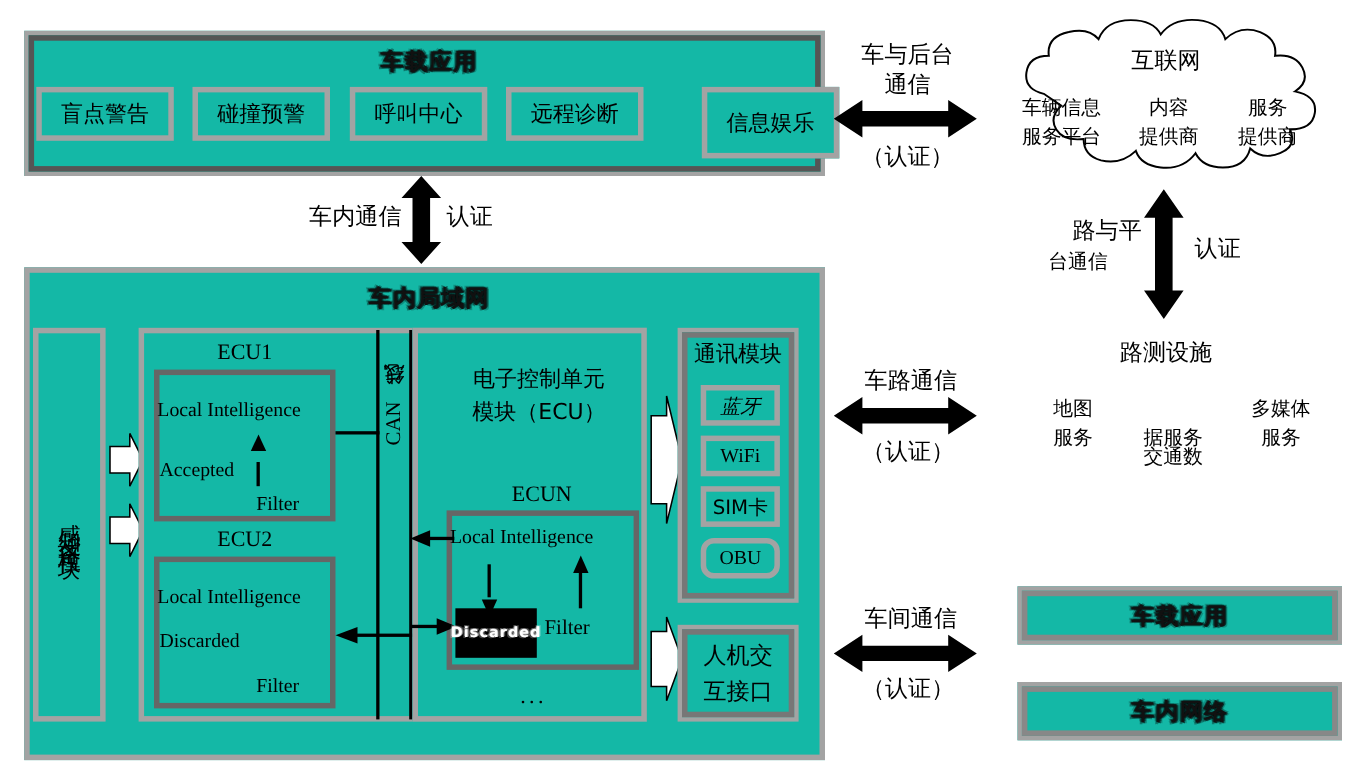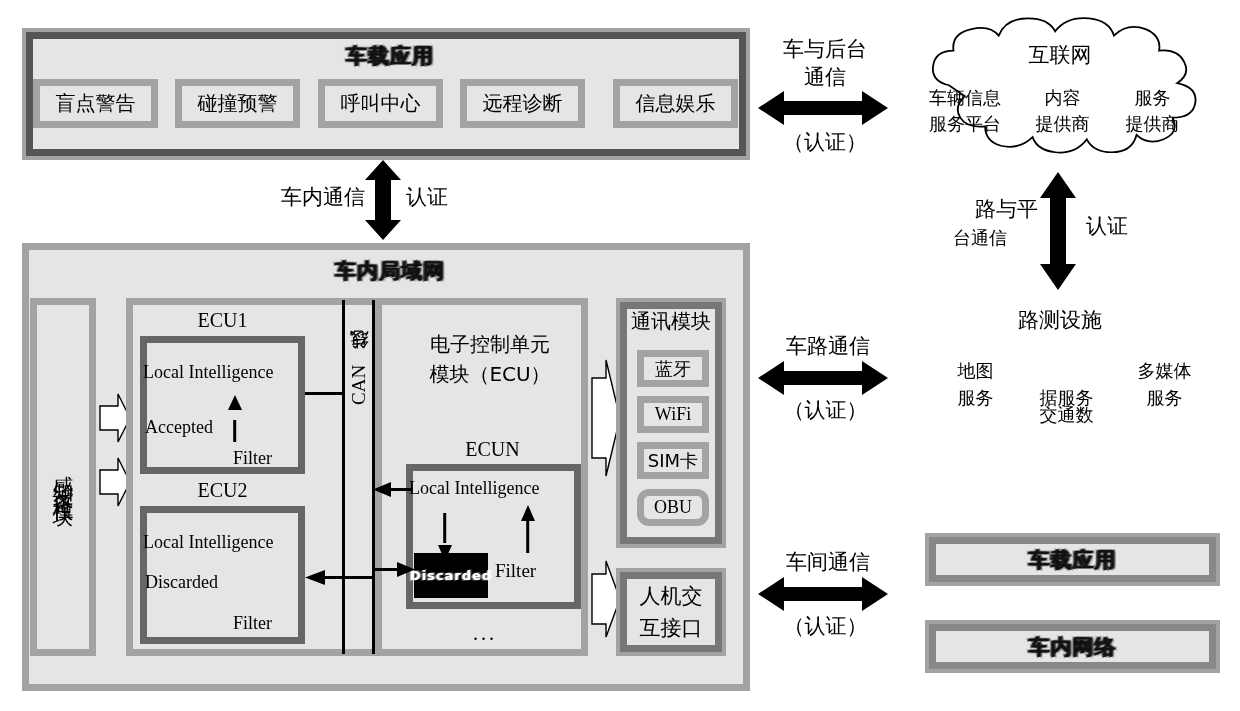--- a/index.html
+++ b/index.html
@@ -5,21 +5,21 @@
   html,body{margin:0;padding:0;background:#ffffff;}
   body{
     width:1240px;height:711px;position:relative;overflow:hidden;
     font-family:"Liberation Serif","DejaVu Serif",serif;
     color:#000;
   }
   .stage{position:absolute;left:0;top:0;width:1240px;height:711px;}
   .abs{position:absolute;box-sizing:border-box;}
 
   
-  .box{border:7px solid #a3a3a3;background:#e5e5e5;}
+  .box{border:5px solid #a3a3a3;background:#14b8a6;}
   .ctr{display:flex;align-items:center;justify-content:center;text-align:center;}
   .cn{font-family:"DejaVu Sans","Liberation Sans",sans-serif;}
   .en{font-family:"Liberation Serif","DejaVu Serif",serif;}
 
   
   .smudge{
     font-family:"DejaVu Sans","Liberation Sans",sans-serif;
     font-weight:700;
     color:#111;
     text-shadow:
@@ -58,21 +58,21 @@
   </div>
   <div class="abs box" style="left:26px;top:32px;width:720px;height:124px;border-color:#555;">
   </div>
 
   <div class="abs ctr smudge" style="left:300px;top:38px;width:180px;height:36px;font-size:21px;">车载应用</div>
 
   <div class="abs box ctr cn" style="left:33px;top:79px;width:125px;height:49px;font-size:20px;">盲点警告</div>
   <div class="abs box ctr cn" style="left:175px;top:79px;width:125px;height:49px;font-size:20px;">碰撞预警</div>
   <div class="abs box ctr cn" style="left:318px;top:79px;width:125px;height:49px;font-size:20px;">呼叫中心</div>
   <div class="abs box ctr cn" style="left:460px;top:79px;width:125px;height:49px;font-size:20px;">远程诊断</div>
-  <div class="abs box ctr cn" style="left:613px;top:79px;width:125px;height:49px;font-size:20px;">信息娱乐</div>
+  <div class="abs box ctr cn" style="left:638px;top:79px;width:125px;height:65px;font-size:20px;">信息娱乐</div>
 
   <div class="abs" style="left:360px;top:160px;width:46px;height:80px;">
     <svg width="46" height="80" viewBox="0 0 46 80">
       <polygon points="23,0 41,20 31,20 31,60 41,60 23,80 5,60 15,60 15,20 5,20" fill="#000"></polygon>
     </svg>
   </div>
   <div class="abs cn" style="left:250px;top:183px;width:115px;height:28px;font-size:21px;text-align:right;">车内通信</div>
   <div class="abs cn" style="left:406px;top:183px;width:90px;height:28px;font-size:21px;text-align:left;">认证</div>
 
   <div class="abs box" style="left:22px;top:243px;width:728px;height:448px;">
@@ -190,21 +190,21 @@
       <path d="M0 18 L14 18 L14 5 L28 43 L14 81 L14 68 L0 68 Z" fill="#fff" stroke="#000" stroke-width="1.4"></path>
     </svg>
   </div>
 
   <div class="abs box" style="left:616px;top:298px;width:110px;height:250px;">
   </div>
   <div class="abs box" style="left:620px;top:302px;width:102px;height:242px;border-color:#777;">
   </div>
   <div class="abs ctr cn" style="left:620px;top:304px;width:102px;height:34px;font-size:20px;">通讯模块</div>
 
-  <div class="abs box ctr cn" style="left:637px;top:350px;width:72px;height:37px;font-size:18px;">蓝牙</div>
+  <div class="abs box ctr cn" style="left:637px;top:350px;width:72px;height:37px;font-size:18px;font-style:italic;">蓝牙</div>
   <div class="abs box ctr en" style="left:637px;top:396px;width:72px;height:37px;font-size:18px;">WiFi</div>
   <div class="abs box ctr cn" style="left:637px;top:442px;width:72px;height:37px;font-size:18px;">SIM卡</div>
   <div class="abs box ctr en" style="left:637px;top:489px;width:72px;height:37px;font-size:18px;border-radius:12px;">OBU</div>
 
   <div class="abs box" style="left:616px;top:568px;width:110px;height:88px;">
   </div>
   <div class="abs box" style="left:620px;top:572px;width:102px;height:80px;border-color:#777;">
   </div>
   <div class="abs ctr cn" style="left:620px;top:580px;width:102px;height:32px;font-size:21px;">人机交</div>
   <div class="abs ctr cn" style="left:620px;top:612px;width:102px;height:32px;font-size:21px;">互接口</div>

